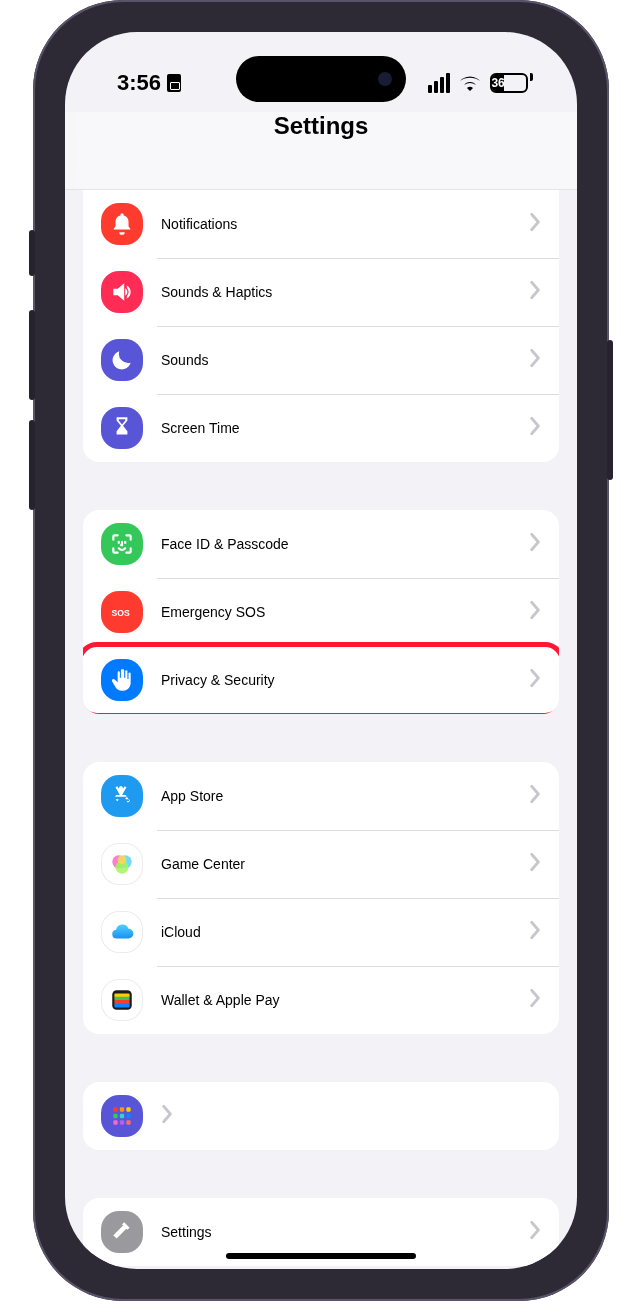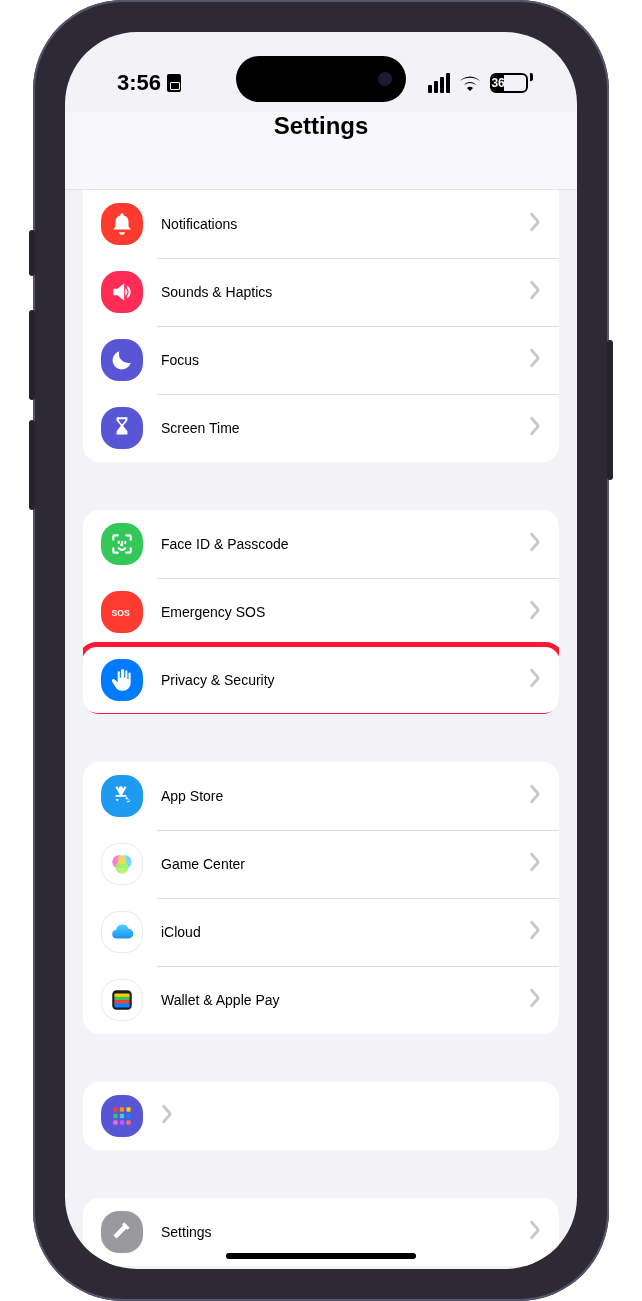--- a/index.html
+++ b/index.html
@@ -199,21 +199,21 @@
             <div class="chevron"><svg viewBox="0 0 10 18">
                 <path fill="none" stroke="#c7c7cc" stroke-width="2.5" stroke-linecap="round" stroke-linejoin="round" d="M2 2l6 7-6 7"></path>
               </svg></div>
           </div>
           <div class="row">
             <div class="icon-box" style="background: rgb(88, 86, 214);">
               <svg viewBox="0 0 24 24">
                 <path fill="#fff" d="M20 14.5A8.5 8.5 0 019.5 4 8.5 8.5 0 1020 14.5z"></path>
               </svg>
             </div>
-            <div class="row-label">Focus</div>
+            <div class="row-label">Sounds</div>
             <div class="chevron"><svg viewBox="0 0 10 18">
                 <path fill="none" stroke="#c7c7cc" stroke-width="2.5" stroke-linecap="round" stroke-linejoin="round" d="M2 2l6 7-6 7"></path>
               </svg></div>
           </div>
           <div class="row">
             <div class="icon-box" style="background: rgb(88, 86, 214);">
               <svg viewBox="0 0 24 24">
                 <path fill="#fff" d="M7 2h10v3l-4 5 4 5v3H7v-3l4-5-4-5V2zm2 3l3 3.8L15 5V4H9v1z"></path>
               </svg>
             </div>

